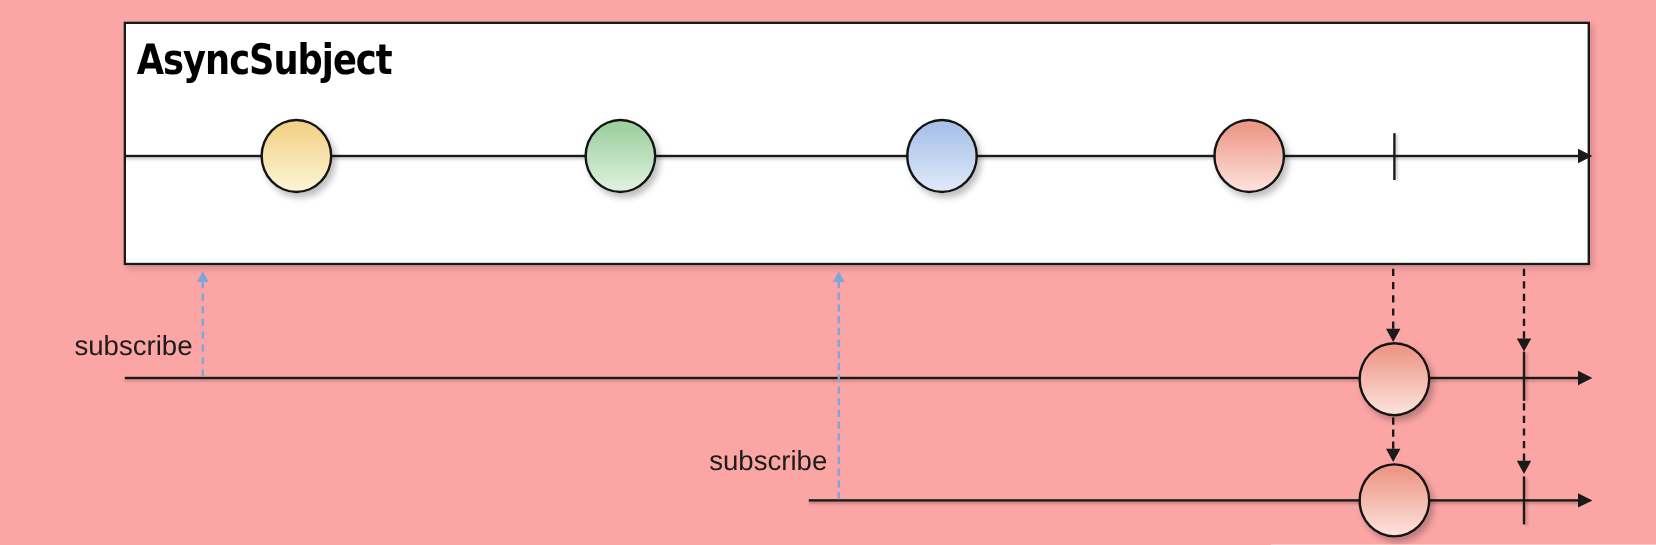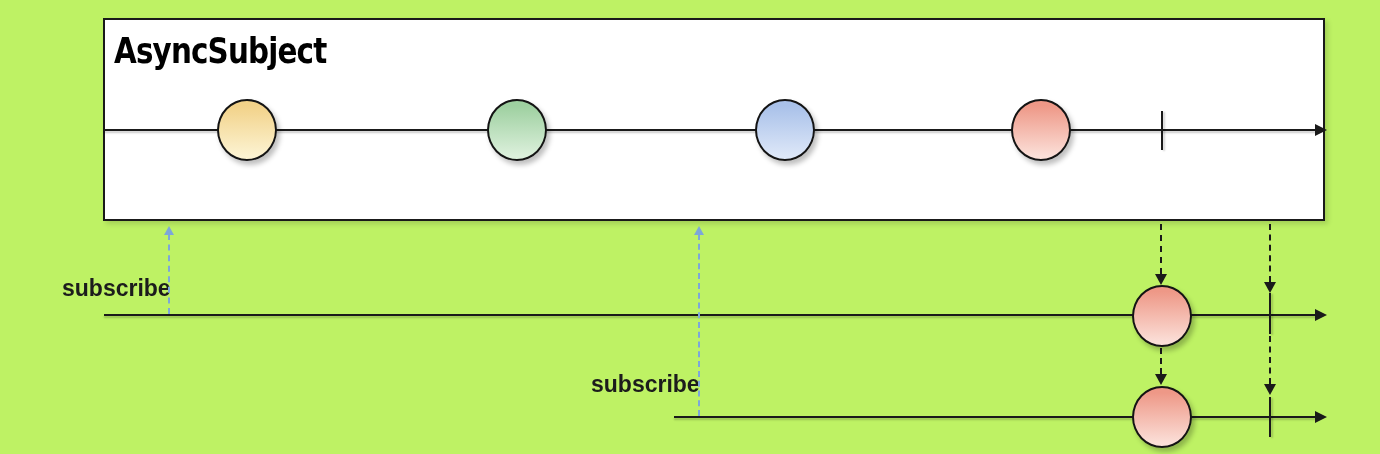--- a/index.html
+++ b/index.html
@@ -1,17 +1,17 @@
 <!DOCTYPE html>
 <html><head>
 <meta charset="utf-8">
 <style>
   html,body{margin:0;padding:0;background:#ffffff;}
   .canvas{
-    position:relative;width:1380px;height:454px;background:#bef264;overflow:hidden;
+    position:relative;width:1380px;height:454px;background:#fca5a5;overflow:hidden;
     font-family:"Liberation Sans",sans-serif;
   }
   .subject-box{
     position:absolute;left:103px;top:18px;width:1222px;height:203px;
     border:2px solid var(--line);background:#fff;box-sizing:border-box;
     box-shadow:3px 3px 5px rgba(0,0,0,0.14);
   }
   .subject-title{
     position:absolute;left:9px;top:11px;
     font-family:"DejaVu Sans",sans-serif;font-weight:bold;font-size:35px;
@@ -42,21 +42,21 @@
     border-left:5px solid transparent;border-right:5px solid transparent;
     border-bottom:9px solid var(--blue);
   }
   .v-dash-black{position:absolute;width:0;border-left:2px dashed var(--line);}
   .arrow-down-black{
     position:absolute;width:0;height:0;
     border-left:6px solid transparent;border-right:6px solid transparent;
     border-top:11px solid var(--line);
   }
   .subscribe-label{
-    position:absolute;font-size:23px;color:#1c1c1c;white-space:nowrap;font-weight:bold;
+    position:absolute;font-size:23px;color:#1c1c1c;white-space:nowrap;
   }
 </style>
 </head>
 <body>
 
 <div class="canvas" style="--line: #1a1a1a; --blue: #7da7d9;">
 
   <div class="subject-box">
     <div class="subject-title">AsyncSubject</div>
   </div>

